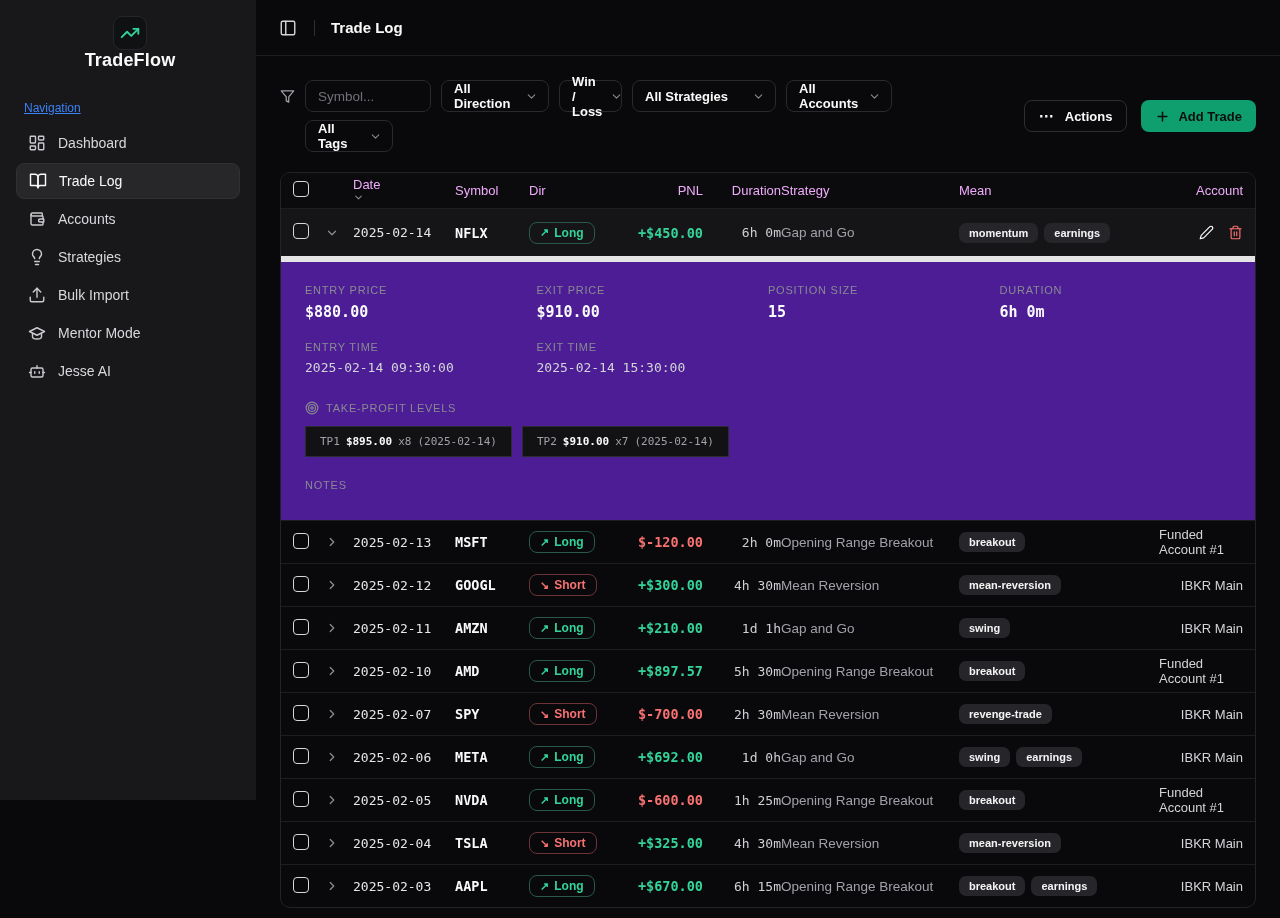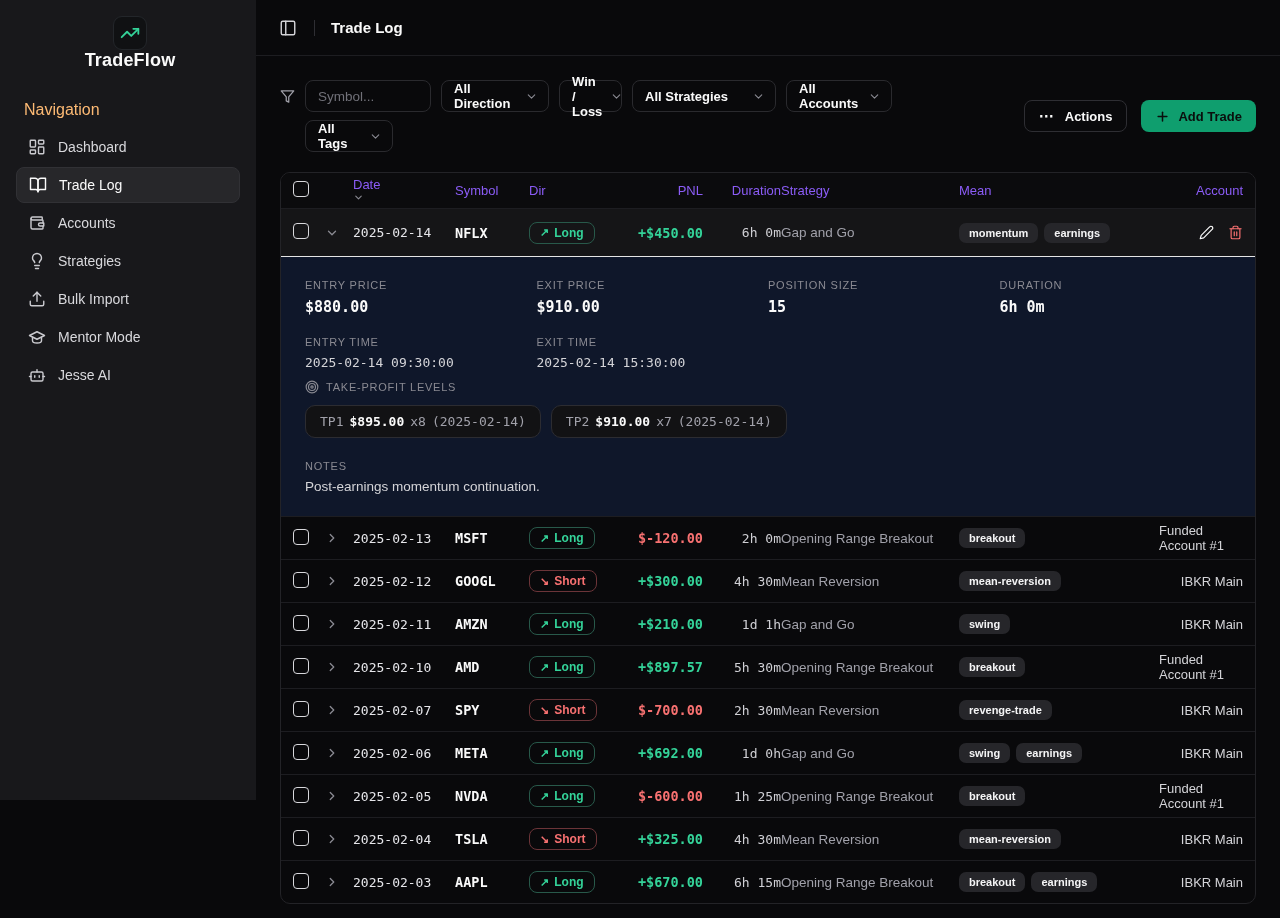--- a/index.html
+++ b/index.html
@@ -8,21 +8,21 @@
   .mono { font-family:"DejaVu Sans Mono", monospace; }
   svg { display:block; }
 
   
   .sidebar { position:absolute; left:0; top:0; width:256px; height:800px;
     background:#18181b; padding:16px; }
   .brand { display:flex; align-items:center; padding:0 0 18px 4px;flex-direction:column; }
   .brand-logo { width:34px; height:34px; border-radius:9px; background:#101113;
     border:1px solid #23262a; display:flex; align-items:center; justify-content:center; }
   .brand-name { font-size:18px; font-weight:bold; letter-spacing:.01em; }
-  .nav-label { font-size:16px; color:#fdba74; padding:12px 8px 10px; }
+  .nav-label { font-size:12px; color:#3b82f6; padding:12px 8px 10px;text-decoration:underline; }
   .nav-item { display:flex; align-items:center; gap:12px; height:36px; padding:0 12px;
     border-radius:8px; font-size:14px; color:#d8d8dc; cursor:pointer; margin-bottom:2px; }
   .nav-item.active { background:#27272a; color:#fafafa; border:1px solid #313135; }
   .nav-item .ni { color:#c9c9ce; }
   .nav-item.active .ni { color:#fafafa; }
 
   
   .main { position:absolute; left:256px; top:0; width:1024px; height:918px; background:#09090b; }
   .topbar { height:56px; display:flex; align-items:center; gap:12px; padding:0 18px;
     border-bottom:1px solid #1d1d21; }
@@ -53,21 +53,21 @@
   .actions-btn .dots { color:#fafafa; font-size:15px; letter-spacing:1px; }
   .add-btn { height:32px; padding:0 14px; border-radius:8px; border:none; background:#0f9e6e;
     color:#0a0f0d; font-size:13px; font-weight:bold; display:flex; align-items:center; gap:8px;
     cursor:pointer; }
 
   
   .table { border:1px solid #232327; border-radius:10px; overflow:hidden; background:#09090b; }
   .grid-cols { display:grid;
     grid-template-columns:44px 28px 102px 74px 96px 78px 78px 178px 200px 1fr;
     align-items:center; padding-right:12px; }
-  .thead { height:35px; color:#8b5cf6; font-size:13px; background:#0b0b0d; }
+  .thead { height:35px; color:#f0abfc; font-size:13px; background:#0b0b0d; }
   .th { font-weight:normal; }
   .th-date { display:flex; flex-direction:column; line-height:13px; gap:1px; cursor:pointer; }
   .th-date .sortc { color:#8a8a92; }
   .right { text-align:right; justify-self:stretch; }
   .c-check { padding-left:12px; }
   .checkbox { display:inline-block; width:16px; height:16px; border:1.5px solid #d8d8dc;
     border-radius:4px; background:transparent; cursor:pointer; }
   .t-row { height:43px; border-top:1px solid #1d1d21; font-size:13px; cursor:pointer; }
   .t-row.expanded { height:48px; background:#151517; }
   .c-chev { color:#8a8a92; }
@@ -88,31 +88,31 @@
   .c-strat { color:#a1a1aa; font-size:13.5px; }
   .c-tags { display:flex; gap:6px; }
   .tag { background:#26262a; color:#f4f4f5; font-size:11px; font-weight:bold;
     padding:4px 10px; border-radius:7px; white-space:nowrap; }
   .c-account { display:flex; justify-content:flex-end; align-items:center; color:#d4d4d8;
     font-size:13px; }
   .row-actions { display:none; align-items:center; gap:14px; }
   .icon-btn { background:none; border:none; cursor:pointer; padding:0; display:flex; }
 
   
-  .detail { border-top:1px solid #e5e5e5; background:#0f172a; padding:22px 24px; }
+  .detail { border-top:6px solid #e5e5e5; background:#4c1d95; padding:22px 24px; }
   .d-grid { display:grid; grid-template-columns:repeat(4,1fr); row-gap:20px; }
   .d-label { font-size:11px; letter-spacing:.07em; color:#8a8a92; margin-bottom:7px; }
   .d-value { font-size:15px; font-weight:bold; color:#fafafa; }
   .d-time { font-size:13px; color:#d4d4d8; }
-  .tp-head { display:flex; align-items:center; gap:7px; margin-top:10px; }
+  .tp-head { display:flex; align-items:center; gap:7px; margin-top:26px; }
   .tp-head .d-label { margin-bottom:0; }
   .tp-head .tgt { color:#8a8a92; }
   .tp-chips { display:flex; gap:10px; margin-top:11px; }
   .tp-chip { display:inline-flex; gap:6px; align-items:center; border:1px solid #2c2c31;
-    background:#121214; border-radius:10px; padding:8px 14px; font-size:13px; color:#a1a1aa; }
+    background:#121214; border-radius:0; padding:8px 14px; font-size:11px; color:#a1a1aa; }
   .tp-chip .tp-price { color:#fafafa; font-weight:bold; }
   .notes-label { margin-top:22px; }
   .notes-text { font-size:13.5px; color:#d4d4d8; margin-top:7px; }
 </style>
 </head>
 <body>
 
 <aside class="sidebar">
   <div class="brand">
     <span class="brand-logo">
@@ -397,21 +397,20 @@
             </span>
             <span class="tp-chip mono">
               <span>TP2</span>
               <span class="tp-price">$910.00</span>
               <span>x7</span>
               <span>(2025-02-14)</span>
             </span>
           </div>
 
           <div class="d-label notes-label">NOTES</div>
-          <div class="notes-text">Post-earnings momentum continuation.</div>
         </div>
       <div class="grid-cols t-row">
     <div class="c-check"><span class="checkbox"></span></div>
     <div class="c-chev">
       <svg width="14" height="14" viewBox="0 0 24 24" fill="none" stroke="currentColor" stroke-width="2.2" stroke-linecap="round" stroke-linejoin="round">
                 <polyline points="6 9 12 15 18 9"></polyline>
               </svg>
     </div>
     <div class="c-date mono">2025-02-13</div>
     <div class="c-symbol mono">MSFT</div>

